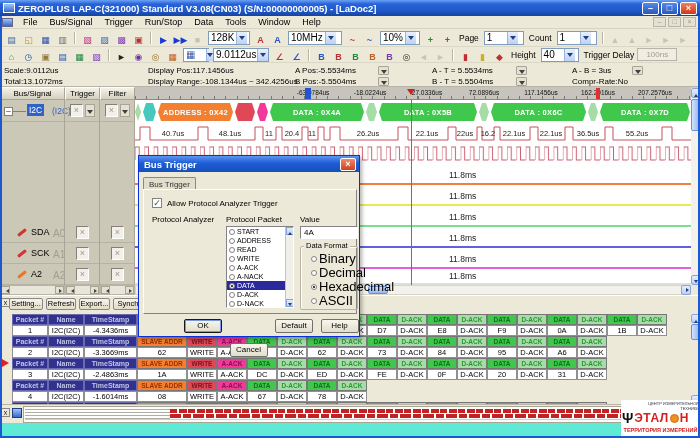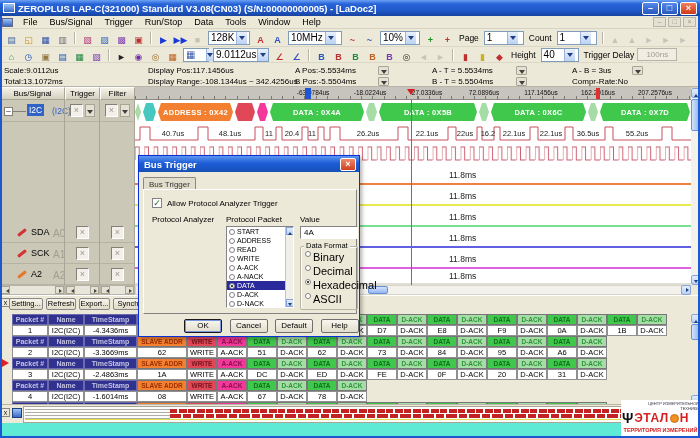--- a/index.html
+++ b/index.html
@@ -143,21 +143,21 @@
 .rdo{width:6px;height:6px;border-radius:50%;background:#fff;border:1px solid #848284;margin-right:2px;position:relative;flex:none}
 .sel>.rdo::after,.on>.rdo::after{content:"";position:absolute;left:1px;top:1px;width:2px;height:2px;background:#000;border-radius:50%}
 .dsb{position:absolute;right:0;top:0;width:8px;height:100%;background:#F0EFE8;border-left:1px solid #C8C4B4}
 .dsbb{position:absolute;left:0;width:8px;height:8px;background:linear-gradient(#E4EEFC,#BAD0F2);border:1px solid #88A4D8}
 .dsbb::after{content:"";position:absolute;left:1px;border:2px solid transparent}
 .dsbb.up::after{top:2px;border-bottom:3px solid #204080}
 .dsbb.dn::after{top:3px;border-top:3px solid #204080}
 .dvalue{position:absolute;left:156px;top:36px;width:58px;height:13px;background:#fff;border:1px solid;border-color:#848284 #fff #fff #848284;font-size:8px;padding:1px 3px}
 .dgroup{position:absolute;left:156px;top:56px;width:58px;height:64px;border:1px solid #B8B4A8;border-radius:2px;box-shadow:1px 1px 0 #fff inset}
 .dgleg{position:absolute;left:160px;top:51px;font-size:7.5px;background:#ECE9D8;padding:0 2px}
-.dfmt{position:absolute;left:161px;font-size:11px;display:flex;align-items:flex-start;white-space:nowrap}
+.dfmt{position:absolute;left:167px;font-size:13px;display:flex;align-items:center;white-space:nowrap}
 .dbtn{position:absolute;top:163px;width:38px;height:14px;background:linear-gradient(#F8F6EE,#E2DECC);border:1px solid #707070;border-radius:2px;font-size:8px;text-align:center;line-height:12px}
 .dbtn.default{border-color:#1a1a1a;box-shadow:0 0 0 1px #7A96DF inset}
 </style>
 </head>
 <body>
 
 <div class="screen">
 
   
   <div class="a titlebar">
@@ -605,21 +605,21 @@
       
         <div class="dfmt" style="top: 103px;">
             <span class="rdo"></span>
             <span>ASCII</span>
           </div>
       </span>
     </div>
     <span>
       <div class="dbtn default" style="left: 45px;">OK</div>
     
-      <div class="dbtn" style="left: 90.5px;">Cancel</div>
+      <div class="dbtn" style="left: 90.5px; margin-top: 24px;">Cancel</div>
     
       <div class="dbtn" style="left: 136px;">Default</div>
     
       <div class="dbtn" style="left: 181.5px;">Help</div>
     </span>
   </div>
 
   
   <div class="a frame" style="left:0;top:16px;width:2px;height:422px"></div>
   <div class="a frame" style="right:0;top:16px;width:2px;height:422px"></div>

